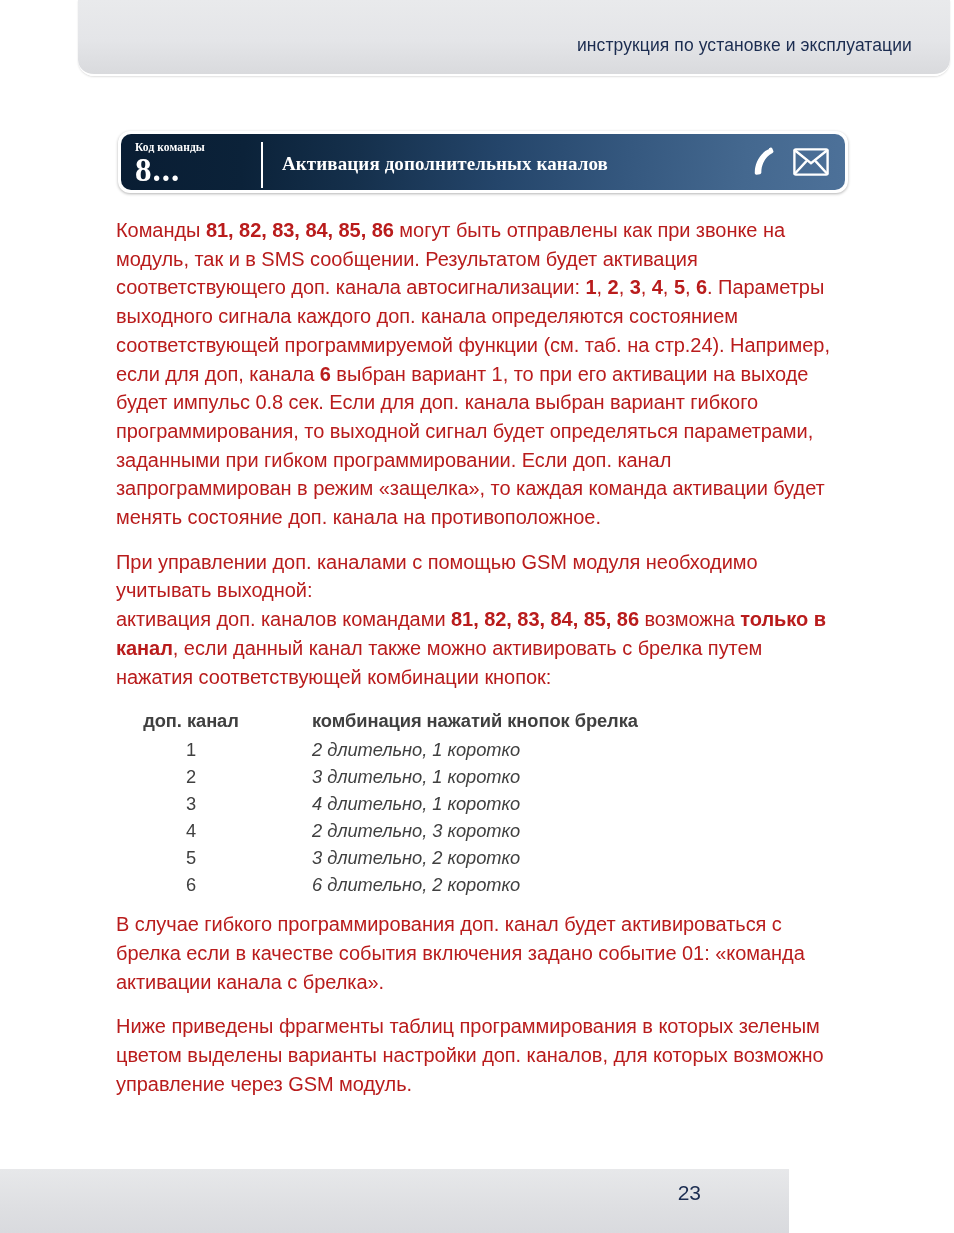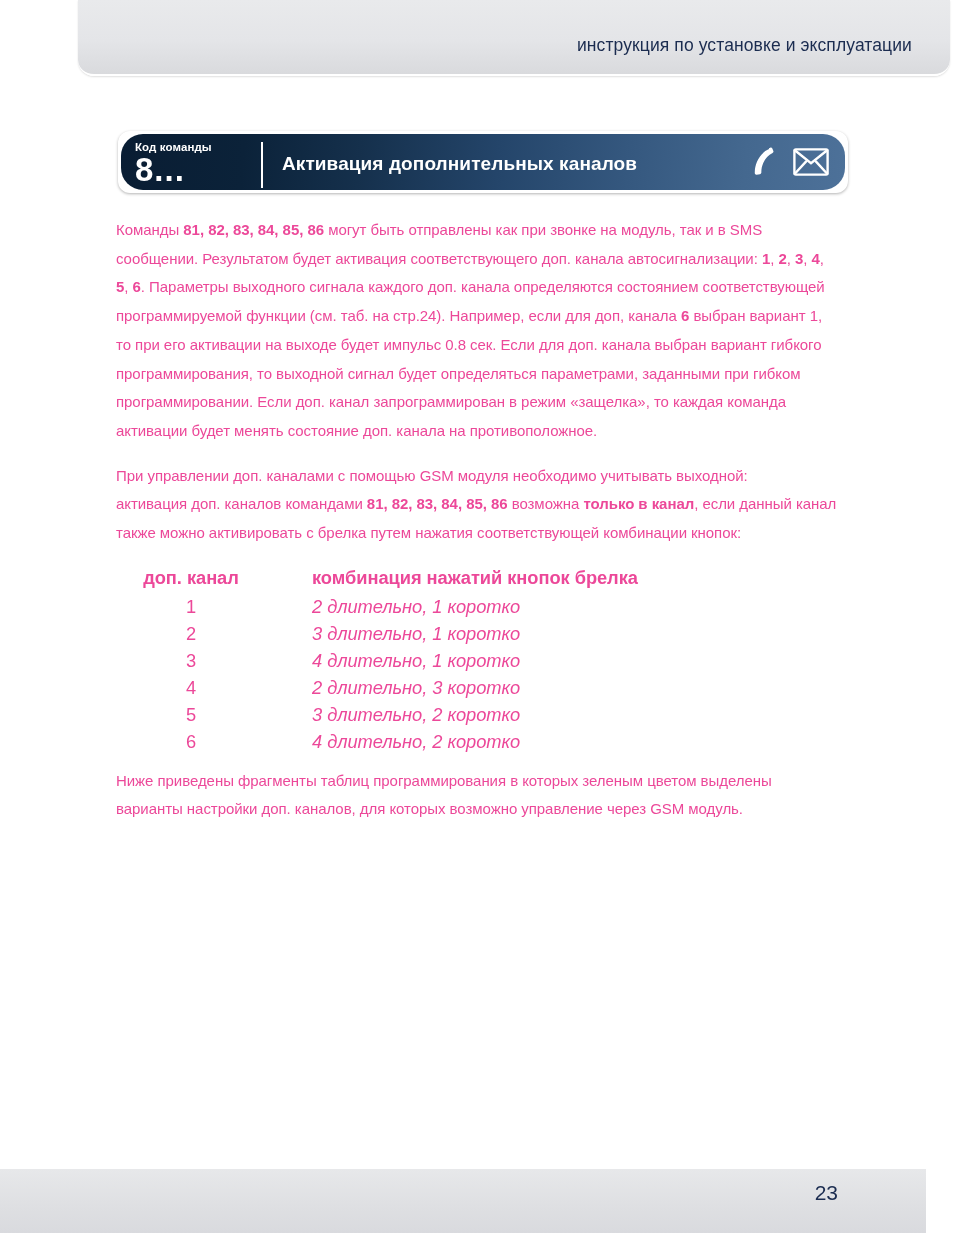--- a/index.html
+++ b/index.html
@@ -57,25 +57,26 @@
     border-radius: 12px;
     background: #ffffff;
     box-shadow: 0 1px 3px rgba(0,0,0,0.30);
     padding: 3px;
     box-sizing: border-box;
   }
   .cmd-bar {
     position: relative;
     width: 100%;
     height: 100%;
-    border-radius: 22px;
+    border-radius: 10px;
     background: linear-gradient(95deg,
         #091d33 0%, #0b2239 17%, #15304c 33%,
         #24456a 52%, #35587f 70%, #44688f 86%, #4d7199 100%);
     overflow: hidden;
+    font-family: Liberation Serif, serif;
   }
   .cmd-code {
     position: absolute;
     left: 0;
     top: 0;
     width: 138px;
     height: 100%;
     color: #ffffff;
   }
   .cmd-code-label {
@@ -127,56 +128,57 @@
 
   
   .content {
     position: absolute;
     left: 116px;
     top: 216px;
     width: 724px;
   }
   p.para {
     margin: 0 0 16px 0;
-    font-size: 15px;
+    font-size: 20px;
     line-height: 28.7px;
-    color: #ec4899;
+    color: #b91c1c;
     letter-spacing: -0.05px;
   }
   p.para.tight { margin-bottom: 0; }
   p.para b { font-weight: bold; }
 
   
   .key-table {
     margin: 8px 0 12px 0;
     border-collapse: collapse;
     font-size: 18.3px;
-    color: #ec4899;
+    color: #404040;
     line-height: 27px;
   }
   .key-table th {
     font-weight: bold;
     text-align: center;
     padding: 0 0 2px 0;
     letter-spacing: -0.05px;
   }
   .key-table th.col-ch { width: 150px; }
   .key-table th.col-combo { text-align: right; padding-left: 46px; margin-top: 40px; }
   .key-table td { padding: 0; letter-spacing: -0.05px; }
   .key-table td.ch { text-align: center; width: 150px; }
   .key-table td.combo { text-align: left; padding-left: 46px; white-space: nowrap; font-style: italic; }
 
   
   .footer-band {
     position: absolute;
     left: 0;
     bottom: 0;
-    width: 926px;
+    width: 766px;
     height: 64px;
     background: linear-gradient(180deg, #e7e8ea 0%, #dedfe2 60%, #d9dade 100%);
+    padding-left: 23px;
   }
   .page-number {
     position: absolute;
     right: 88px;
     bottom: 28px;
     font-size: 21px;
     color: #1b2c50;
   }
 </style>
 </head>
@@ -249,25 +251,26 @@
         <tr>
           <td class="ch">4</td>
           <td class="combo">2 длительно, 3 коротко</td>
         </tr>
         <tr>
           <td class="ch">5</td>
           <td class="combo">3 длительно, 2 коротко</td>
         </tr>
         <tr>
           <td class="ch">6</td>
-          <td class="combo">4 длительно, 2 коротко</td>
+          <td class="combo">6 длительно, 2 коротко</td>
         </tr>
       </tbody>
   </table>
 
+  <p class="para">В случае гибкого программирования доп. канал будет активироваться с брелка если в качестве события включения  задано событие 01: «команда активации канала с брелка».</p>
 
   <p class="para">Ниже приведены фрагменты таблиц программирования в которых зеленым цветом выделены варианты настройки доп. каналов, для которых возможно управление через GSM модуль.</p>
 
 </div>
 
 <div class="footer-band">
   <div class="page-number">23</div>
 </div>
 
 </body></html>

